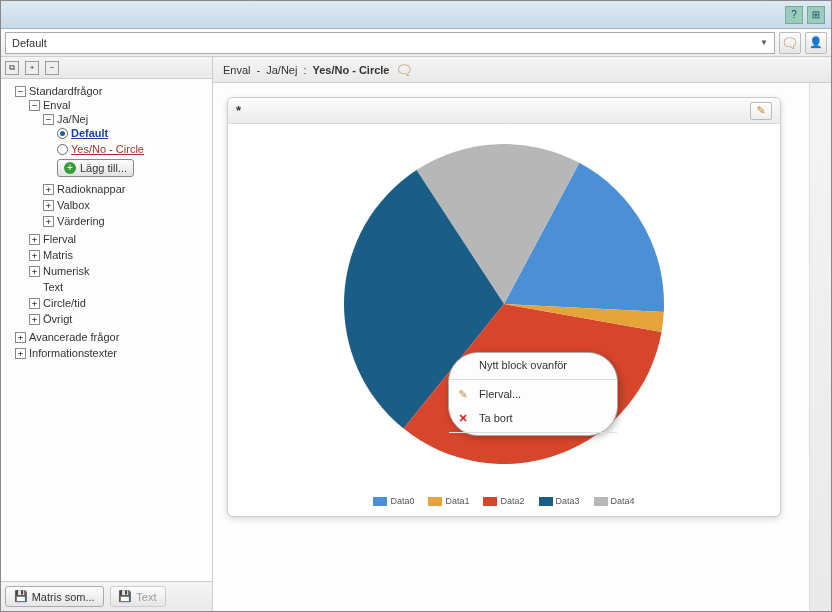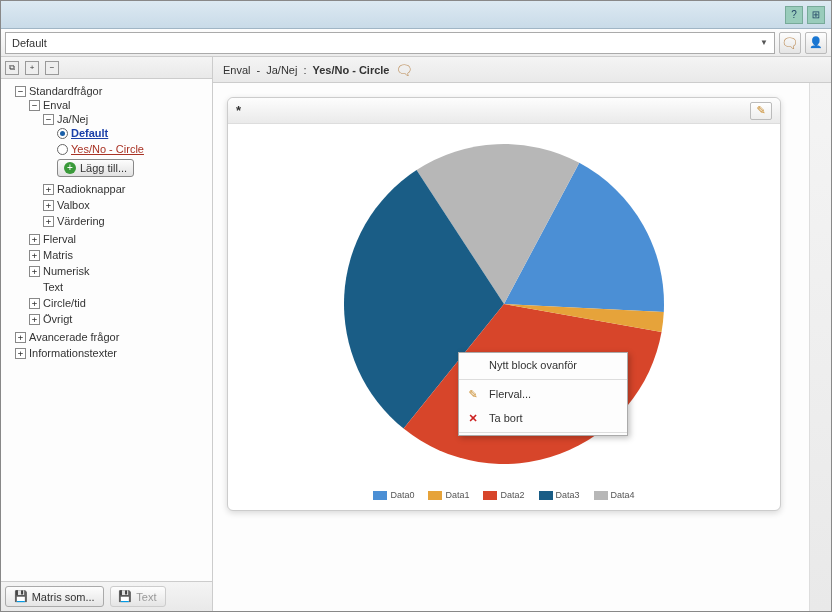--- a/index.html
+++ b/index.html
@@ -32,21 +32,21 @@
 .main { flex: 1; display: flex; flex-direction: column; background: #fdfdfd; }
 .crumb { height: 26px; background: linear-gradient(#f4f4f4,#e9e9e9); border-bottom: 1px solid #ccc; display: flex; align-items: center; padding: 0 10px; gap: 6px; font-size: 11px; }
 .crumb b { font-weight: bold; }
 .canvas { flex: 1; padding: 14px 28px 14px 14px; overflow: auto; background: #fdfdfd; }
 .card { border: 1px solid #ccc; border-radius: 6px; background: #fff; box-shadow: 0 2px 6px rgba(0,0,0,0.15); }
 .card-head { height: 26px; background: linear-gradient(#fdfdfd,#eaeaea); border-bottom: 1px solid #ddd; border-radius: 6px 6px 0 0; display: flex; align-items: center; justify-content: space-between; padding: 0 8px; }
 .card-head .star { font-size: 13px; font-weight: bold; }
 .editico { width: 22px; height: 18px; border: 1px solid #bbb; background: linear-gradient(#fff,#eee); display: flex; align-items: center; justify-content: center; border-radius: 2px; }
 .card-body { padding: 10px; position: relative; }
 .pie-wrap { display: flex; flex-direction: column; align-items: center; }
-.legend { display: flex; gap: 14px; margin-top: 16px; font-size: 9px; color: #555; }
+.legend { display: flex; gap: 14px; margin-top: 22px; font-size: 9px; color: #555; }
 .legend .sw { width: 14px; height: 9px; display: inline-block; margin-right: 3px; vertical-align: middle; }
 .ctxmenu { position: absolute; border: 1px solid #aaa; background: #fdfdfd; box-shadow: 2px 2px 6px rgba(0,0,0,0.25); min-width: 170px; }
 .ctxmenu .mi { padding: 6px 10px 6px 30px; position: relative; cursor: pointer; font-size: 11px; }
 .ctxmenu .mi .mic { position: absolute; left: 7px; top: 5px; width: 14px; height: 14px; display: flex; align-items: center; justify-content: center; }
 .ctxmenu .sep { height: 1px; background: #ddd; margin: 2px 0; }
 .rightstrip { width: 22px; background: linear-gradient(#f4f4f4,#e9e9e9); border-left: 1px solid #ddd; }
 .pencil { color: #c88a2a; }
 .redx { color: #c22; font-weight: bold; }
 .chatico { color: #bb8b55; font-size: 14px; }
 </style>
@@ -234,21 +234,21 @@
                   </svg>
                 <div class="legend" id="legend">
                     <span><span class="sw" style="background:#4b8fd5"></span>Data0</span>
                     <span><span class="sw" style="background:#e6a33a"></span>Data1</span>
                     <span><span class="sw" style="background:#d7452a"></span>Data2</span>
                     <span><span class="sw" style="background:#1a5d86"></span>Data3</span>
                     <span><span class="sw" style="background:#b7b7b7"></span>Data4</span>
                   </div>
               </div>
 
-              <div class="ctxmenu" style="left:230px; top:228px;">
+              <div class="ctxmenu" style="left:220px; top:228px;border-radius:30px;">
                 <div class="mi">
                   <span>Nytt block ovanför</span>
                 </div>
                 <div class="sep"></div>
                 <div class="mi">
                   <span class="mic pencil">✎</span>
                   <span>Flerval...</span>
                 </div>
                 <div class="mi">
                   <span class="mic redx">✕</span>

